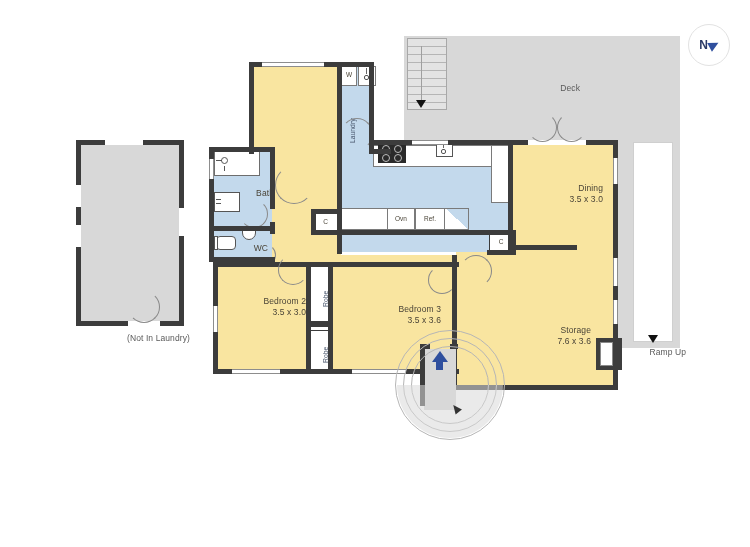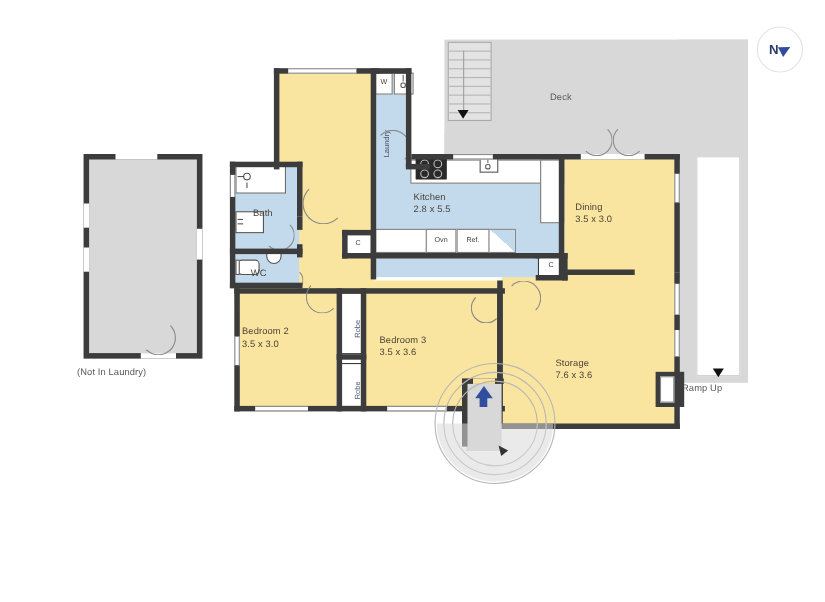--- a/index.html
+++ b/index.html
@@ -35,21 +35,21 @@
   
   .rect{position:absolute;box-sizing:border-box;}
   .wall{position:absolute;background:#3c3c3c;}
   .fill-y{background:#f9e5a0;}
   .fill-b{background:#c3d9ec;}
   .fill-g{background:#d8d8d8;}
   .fill-w{background:#ffffff;}
   .out{border:1px solid #3c3c3c;box-sizing:border-box;}
 
   .label{
-    position:absolute;text-align:left;color:#4a4437;
+    position:absolute;text-align:right;color:#4a4437;
     font-size:8.5px;line-height:11px;letter-spacing:.1px;
     white-space:nowrap;
   }
   .label .dim{font-size:8.5px;display:block;}
   .label.gray{color:#5a5a5a;}
   .tiny{
     position:absolute;text-align:center;font-size:6.5px;color:#4a4437;
     line-height:8px;white-space:nowrap;
   }
   .vert{
@@ -287,24 +287,20 @@
   <div class="rect fill-y" style="left:430px;top:344px;width:20px;height:5px;"></div>
   <div class="blue-stem" style="left:436px;top:360px;width:7px;height:10px;"></div>
   <div class="tri-up-blue" style="left:432px;top:351px;"></div>
 
   <div class="door-arc" style="left:395px;top:330px;width:110px;height:110px;border-color:#b6b6b6;"></div>
   <div class="door-arc" style="left:403px;top:338px;width:94px;height:94px;border-color:#b6b6b6;"></div>
   <div class="door-arc" style="left:411px;top:346px;width:78px;height:78px;border-color:#b6b6b6;"></div>
   <div class="rect" style="left:397px;top:332px;width:106px;height:106px;border-radius:50%;background:#d8d8d8;opacity:.55;clip-path:polygon(0% 50%,100% 50%,100% 100%,0% 100%);"></div>
   <div style="position:absolute;left:452px;top:404px;width:0;height:0;border-left:4px solid transparent;border-right:4px solid transparent;border-bottom:9px solid #333;transform:rotate(-38deg);"></div>
 
-  <div class="label" style="left:376px;top:174px;width:90px;">
-    <span>Kitchen</span>
-    <span class="dim">2.8 x 5.5</span>
-  </div>
   <div class="label" style="left:523px;top:183px;width:80px;">
     <span>Dining</span>
     <span class="dim">3.5 x 3.0</span>
   </div>
   <div class="label" style="left:505px;top:325px;width:86px;">
     <span>Storage</span>
     <span class="dim">7.6 x 3.6</span>
   </div>
   <div class="label" style="left:345px;top:304px;width:96px;">
     <span>Bedroom 3</span>

